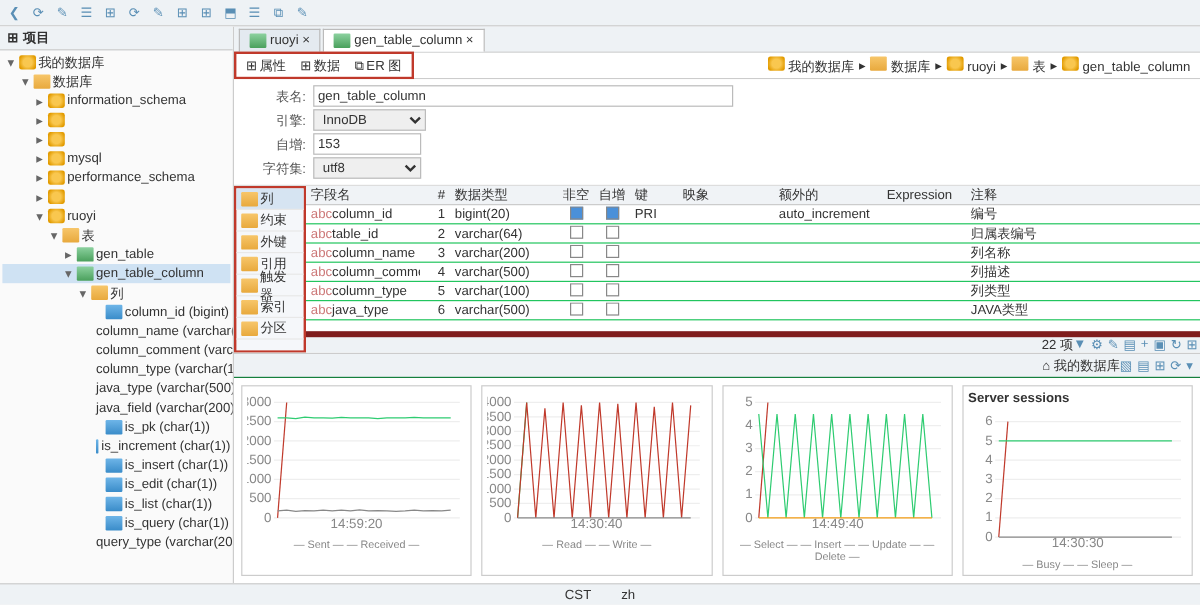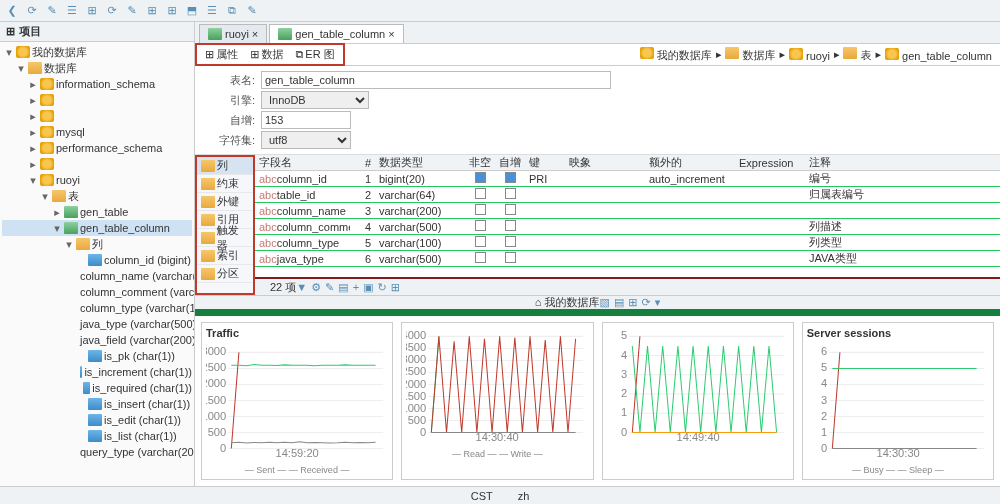--- a/index.html
+++ b/index.html
@@ -36,23 +36,23 @@
 .side-nav-item{height:18px;display:flex;align-items:center;padding:0 4px;gap:2px;cursor:pointer;border-bottom:1px solid #e8e8e8}
 .side-nav-item.active{background:#d6e4f2}
 .grid-wrap{flex:1;display:flex;flex-direction:column;overflow:hidden}
 .grid-head,.grid-row{display:flex;height:16px;align-items:center;border-bottom:1px solid #22c55e}
 .grid-head{background:#f0f3f6;font-weight:normal;color:#555;border-bottom:1px solid #ccc}
 .grid-body{flex:1;overflow-y:auto}
 .gc{padding:0 4px;overflow:hidden;white-space:nowrap}
 .c-name{width:95px}.c-num{width:25px;text-align:right}.c-type{width:90px}.c-chk{width:30px;text-align:center}.c-key{width:40px}.c-map{width:80px}.c-ext{width:90px}.c-exp{width:70px}.c-cmt{flex:1}
 .chk{display:inline-block;width:11px;height:11px;border:1px solid #888;background:#fff}
 .chk.on{background:#4a90d9}
-.status-row{height:18px;background:#eef2f5;border-top:2px solid #7f1d1d;display:flex;align-items:center;justify-content:flex-start;padding:0 15px}
+.status-row{height:18px;background:#eef2f5;border-top:5px solid #7f1d1d;display:flex;align-items:center;justify-content:flex-end;padding:0 2px}
 .charts-area{background:#fff;border-top:1px solid #ccc;display:flex;flex-direction:column}
-.charts-head{height:20px;background:#eef2f5;border-bottom:7px solid #15803d;display:flex;align-items:center;justify-content:center;padding:0 6px}
+.charts-head{height:20px;background:#eef2f5;border-bottom:1px solid #15803d;display:flex;align-items:center;justify-content:flex-end;padding:0 6px}
 .charts{display:flex;padding:6px;gap:8px}
 .chart{flex:1;border:1px solid #ccc;padding:4px;min-height:150px}
 .chart-title{font-weight:bold;margin-bottom:4px}
 .chart svg{width:100%;height:120px}
 .footer{height:18px;background:#eef2f5;border-top:1px solid #ccc;display:flex;align-items:center;justify-content:center;gap:25px;color:#666}
 .icon-row{display:flex;gap:4px}
 .icon-row span{color:#5a8fb5;cursor:pointer}
 </style>
 </head>
 <body>
@@ -181,36 +181,36 @@
           <span>is_pk (char(1))</span>
         </div>
         <div class="tree-item i6">
           <span class="caret"></span>
           <span class="ficon col"></span>
           <span>is_increment (char(1))</span>
         </div>
         <div class="tree-item i6">
           <span class="caret"></span>
           <span class="ficon col"></span>
-          <span>is_required (char(1))</span>
-        </div>
-        <div class="tree-item i6">
-          <span class="caret"></span>
-          <span class="ficon col"></span>
           <span>is_insert (char(1))</span>
         </div>
         <div class="tree-item i6">
           <span class="caret"></span>
           <span class="ficon col"></span>
           <span>is_edit (char(1))</span>
         </div>
         <div class="tree-item i6">
           <span class="caret"></span>
           <span class="ficon col"></span>
           <span>is_list (char(1))</span>
+        </div>
+        <div class="tree-item i6">
+          <span class="caret"></span>
+          <span class="ficon col"></span>
+          <span>is_query (char(1))</span>
         </div>
         <div class="tree-item i6">
           <span class="caret"></span>
           <span class="ficon col"></span>
           <span>query_type (varchar(200))</span>
         </div>
       </div>
   </div>
 
   <div class="right-panel">
@@ -253,21 +253,21 @@
           <span><span class="ficon db"></span> gen_table_column</span>
         </div>
     </div>
     <div class="props">
       <div class="prop-row">
           <label>表名:</label>
           <input style="width: 350px;" value="gen_table_column">
         </div>
       <div class="prop-row">
           <label>引擎:</label>
-          <select style="width:108px"><option>InnoDB</option></select>
+          <select style="width:94px"><option>InnoDB</option></select>
         </div>
       <div class="prop-row">
           <label>自增:</label>
           <input style="width: 90px;" value="153">
         </div>
       <div class="prop-row">
           <label>字符集:</label>
           <select style="width:90px"><option>utf8</option></select>
         </div>
     </div>
@@ -344,20 +344,21 @@
             <div class="grid-row">
               <div class="gc c-name"><span style="color:#c77">abc</span>column_name</div>
               <div class="gc c-num">3</div>
               <div class="gc c-type">varchar(200)</div>
               <div class="gc c-chk"><span class="chk"></span></div>
               <div class="gc c-chk"><span class="chk"></span></div>
               <div class="gc c-key"></div>
               <div class="gc c-map"></div>
               <div class="gc c-ext"></div>
               <div class="gc c-exp"></div>
+              <div class="gc c-cmt">列名称</div>
             </div>
             <div class="grid-row">
               <div class="gc c-name"><span style="color:#c77">abc</span>column_comment</div>
               <div class="gc c-num">4</div>
               <div class="gc c-type">varchar(500)</div>
               <div class="gc c-chk"><span class="chk"></span></div>
               <div class="gc c-chk"><span class="chk"></span></div>
               <div class="gc c-key"></div>
               <div class="gc c-map"></div>
               <div class="gc c-ext"></div>
@@ -409,21 +410,21 @@
         <span><span>⌂</span> <span>我的数据库</span></span>
         <div class="icon-row">
             <span>▧</span>
             <span>▤</span>
             <span>⊞</span>
             <span>⟳</span>
             <span>▾</span>
           </div>
       </div>
       <div class="charts" id="charts">
-          <div class="chart"><div class="chart-title">Traffic</div><svg viewBox="0 0 180 110">
+          <div class="chart"><svg viewBox="0 0 180 110">
               <line x1="22" y1="100" x2="175" y2="100" stroke="#eee"></line>
               <text x="20" y="103" font-size="6" text-anchor="end" fill="#888">0</text>
               <line x1="22" y1="84.16666666666667" x2="175" y2="84.16666666666667" stroke="#eee"></line>
               <text x="20" y="87.16666666666667" font-size="6" text-anchor="end" fill="#888">500</text>
               <line x1="22" y1="68.33333333333334" x2="175" y2="68.33333333333334" stroke="#eee"></line>
               <text x="20" y="71.33333333333334" font-size="6" text-anchor="end" fill="#888">1000</text>
               <line x1="22" y1="52.5" x2="175" y2="52.5" stroke="#eee"></line>
               <text x="20" y="55.5" font-size="6" text-anchor="end" fill="#888">1500</text>
               <line x1="22" y1="36.66666666666667" x2="175" y2="36.66666666666667" stroke="#eee"></line>
               <text x="20" y="39.66666666666667" font-size="6" text-anchor="end" fill="#888">2000</text>
@@ -470,21 +471,21 @@
               <line x1="22" y1="43" x2="175" y2="43" stroke="#eee"></line>
               <text x="20" y="46" font-size="6" text-anchor="end" fill="#888">3</text>
               <line x1="22" y1="24" x2="175" y2="24" stroke="#eee"></line>
               <text x="20" y="27" font-size="6" text-anchor="end" fill="#888">4</text>
               <line x1="22" y1="5" x2="175" y2="5" stroke="#eee"></line>
               <text x="20" y="8" font-size="6" text-anchor="end" fill="#888">5</text>
               <path d="M25,100L32.5,5" fill="none" stroke="#c0392b" stroke-width="1"></path>
               <path d="M25,14.5L32.5,100L40,14.5L47.5,100L55,14.5L62.5,100L70,14.5L77.5,100L85,14.5L92.5,100L100,14.5L107.5,100L115,14.5L122.5,100L130,14.5L137.5,100L145,14.5L152.5,100L160,14.5L167.5,100" fill="none" stroke="#2ecc71" stroke-width="1"></path>
               <path d="M25,100L32.5,100L40,100L47.5,100L55,100L62.5,100L70,100L77.5,100L85,100L92.5,100L100,100L107.5,100L115,100L122.5,100L130,100L137.5,100L145,100L152.5,100L160,100L167.5,100" fill="none" stroke="#f39c12" stroke-width="1"></path>
               <text x="90" y="108" font-size="6" text-anchor="middle" fill="#888">14:49:40</text>
-            </svg></div>
+            </svg><div style="font-size:9px;text-align:center;color:#888">— Select — — Insert — — Update — — Delete —</div></div>
           <div class="chart"><div class="chart-title">Server sessions</div><svg viewBox="0 0 180 110">
               <line x1="22" y1="100" x2="175" y2="100" stroke="#eee"></line>
               <text x="20" y="103" font-size="6" text-anchor="end" fill="#888">0</text>
               <line x1="22" y1="84.16666666666667" x2="175" y2="84.16666666666667" stroke="#eee"></line>
               <text x="20" y="87.16666666666667" font-size="6" text-anchor="end" fill="#888">1</text>
               <line x1="22" y1="68.33333333333334" x2="175" y2="68.33333333333334" stroke="#eee"></line>
               <text x="20" y="71.33333333333334" font-size="6" text-anchor="end" fill="#888">2</text>
               <line x1="22" y1="52.5" x2="175" y2="52.5" stroke="#eee"></line>
               <text x="20" y="55.5" font-size="6" text-anchor="end" fill="#888">3</text>
               <line x1="22" y1="36.66666666666667" x2="175" y2="36.66666666666667" stroke="#eee"></line>

